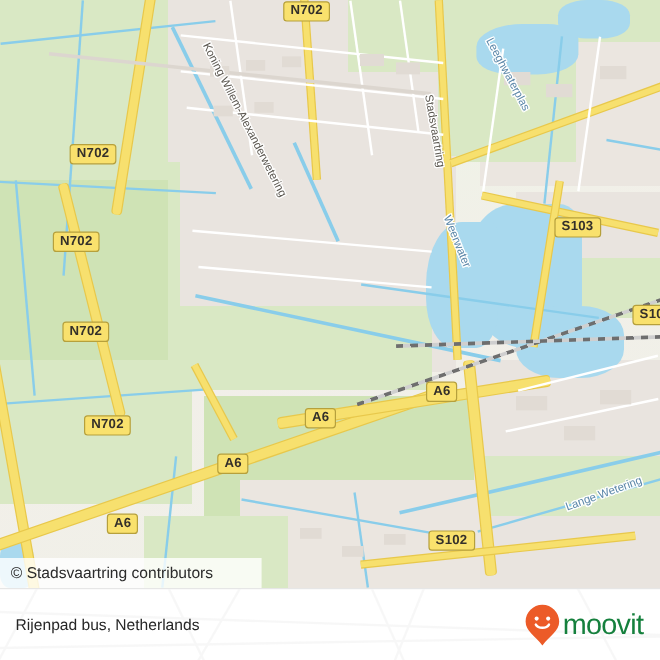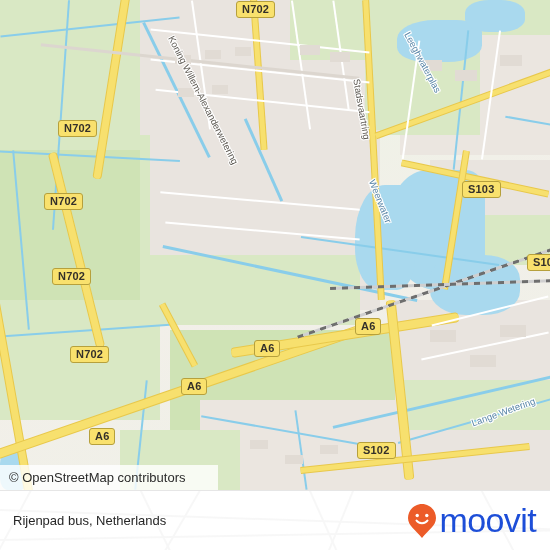--- a/index.html
+++ b/index.html
@@ -128,21 +128,21 @@
   .footer-wm i {
     position: absolute; background: #f0f0f0; transform-origin: 0 0;
   }
   .footer-title {
     position: relative; z-index: 2;
     font-size: 13px; color: #262626;
     font-family: "Liberation Sans", sans-serif;
   }
   .brand { position: relative; z-index: 2; display: flex; align-items: center; gap: 2px; }
   .brand-word {
-    font-size: 34px; color: #1d4ed8; letter-spacing: -.6px;
+    font-size: 24px; color: #15803d; letter-spacing: -.6px;
     font-family: "Liberation Sans", sans-serif; line-height: 31px;
   }
 </style>
 </head>
 <body>
 
 <div id="root">
 
   <div class="map">
     <div class="map-base"></div>
@@ -268,21 +268,21 @@
         <div class="shield" style="left: 254px; top: 340px;">A6</div>
         <div class="shield" style="left: 355px; top: 318px;">A6</div>
         <div class="shield" style="left: 181px; top: 378px;">A6</div>
         <div class="shield" style="left: 89px; top: 428px;">A6</div>
         <div class="shield" style="left: 462px; top: 181px;">S103</div>
         <div class="shield" style="left: 527px; top: 254px;">S103</div>
         <div class="shield" style="left: 357px; top: 442px;">S102</div>
       </div>
 
     <div class="osm-bar">
-      <span>© OpenStreetMap contributors</span>
+      <span>© Stadsvaartring contributors</span>
     </div>
   </div>
 
 
   <div class="footer">
     <div class="footer-wm">
       <i style="left:40px;top:-20px;width:2px;height:110px;transform:rotate(28deg);"></i>
       <i style="left:130px;top:-20px;width:2px;height:110px;transform:rotate(-26deg);"></i>
       <i style="left:210px;top:-20px;width:2px;height:110px;transform:rotate(30deg);"></i>
       <i style="left:300px;top:-20px;width:2px;height:110px;transform:rotate(-24deg);"></i>

